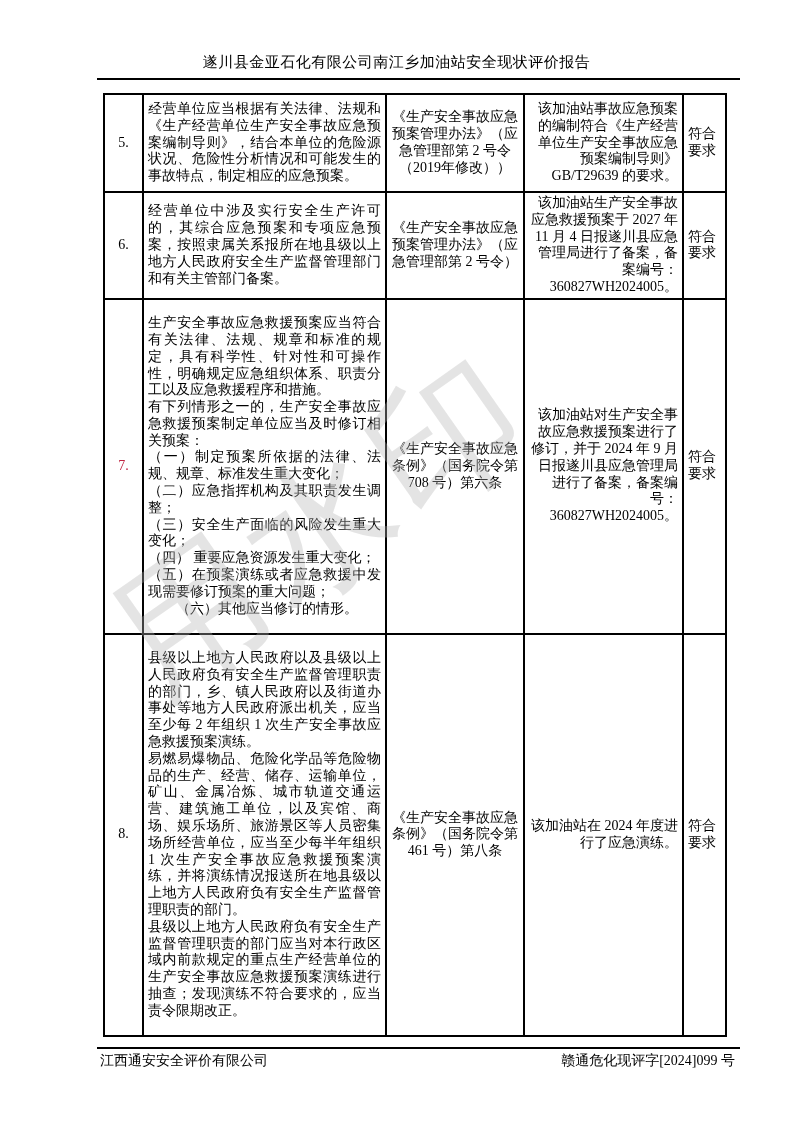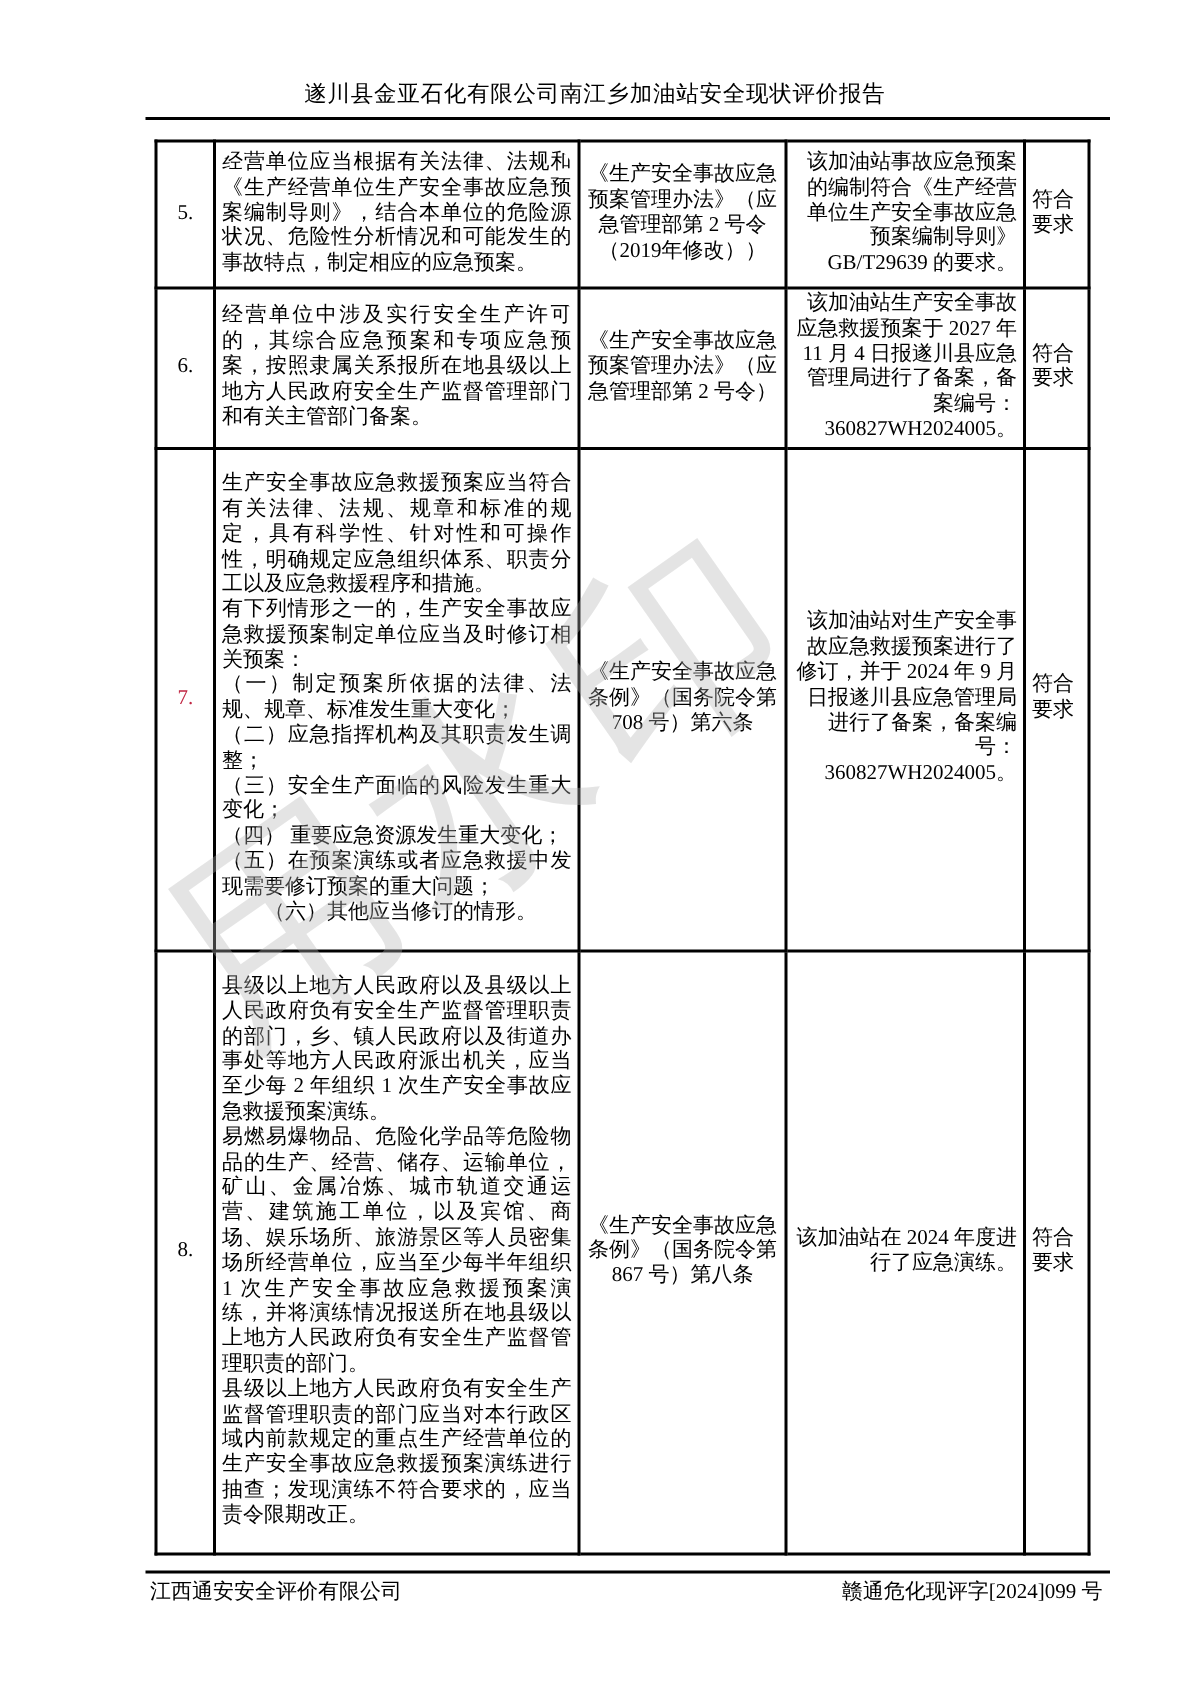--- a/index.html
+++ b/index.html
@@ -110,21 +110,21 @@
         <td class="c-basis">《生产安全事故应急条例》（国务院令第 708 号）第六条</td>
         <td class="c-sit">该加油站对生产安全事故应急救援预案进行了修订，并于 2024 年 9 月　日报遂川县应急管理局进行了备案，备案编号：
 360827WH2024005。</td>
         <td class="c-con">符合要求</td>
       </tr>
       <tr class="r8">
         <td class="c-num" style="color:#000000;">8.</td>
         <td class="c-req">县级以上地方人民政府以及县级以上人民政府负有安全生产监督管理职责的部门，乡、镇人民政府以及街道办事处等地方人民政府派出机关，应当至少每 2 年组织 1 次生产安全事故应急救援预案演练。
 易燃易爆物品、危险化学品等危险物品的生产、经营、储存、运输单位，矿山、金属冶炼、城市轨道交通运营、建筑施工单位，以及宾馆、商场、娱乐场所、旅游景区等人员密集场所经营单位，应当至少每半年组织 1 次生产安全事故应急救援预案演练，并将演练情况报送所在地县级以上地方人民政府负有安全生产监督管理职责的部门。
 县级以上地方人民政府负有安全生产监督管理职责的部门应当对本行政区域内前款规定的重点生产经营单位的生产安全事故应急救援预案演练进行抽查；发现演练不符合要求的，应当责令限期改正。</td>
-        <td class="c-basis">《生产安全事故应急条例》（国务院令第 867 号）第八条</td>
+        <td class="c-basis">《生产安全事故应急条例》（国务院令第 461 号）第八条</td>
         <td class="c-sit">该加油站在 2024 年度进行了应急演练。</td>
         <td class="c-con">符合要求</td>
       </tr>
     </tbody>
   </table>
 
   <div class="watermark" style="color:#b5b5b5;">用水印</div>
 
   <div class="footer-rule"></div>
   <div class="footer-left">江西通安安全评价有限公司</div>

